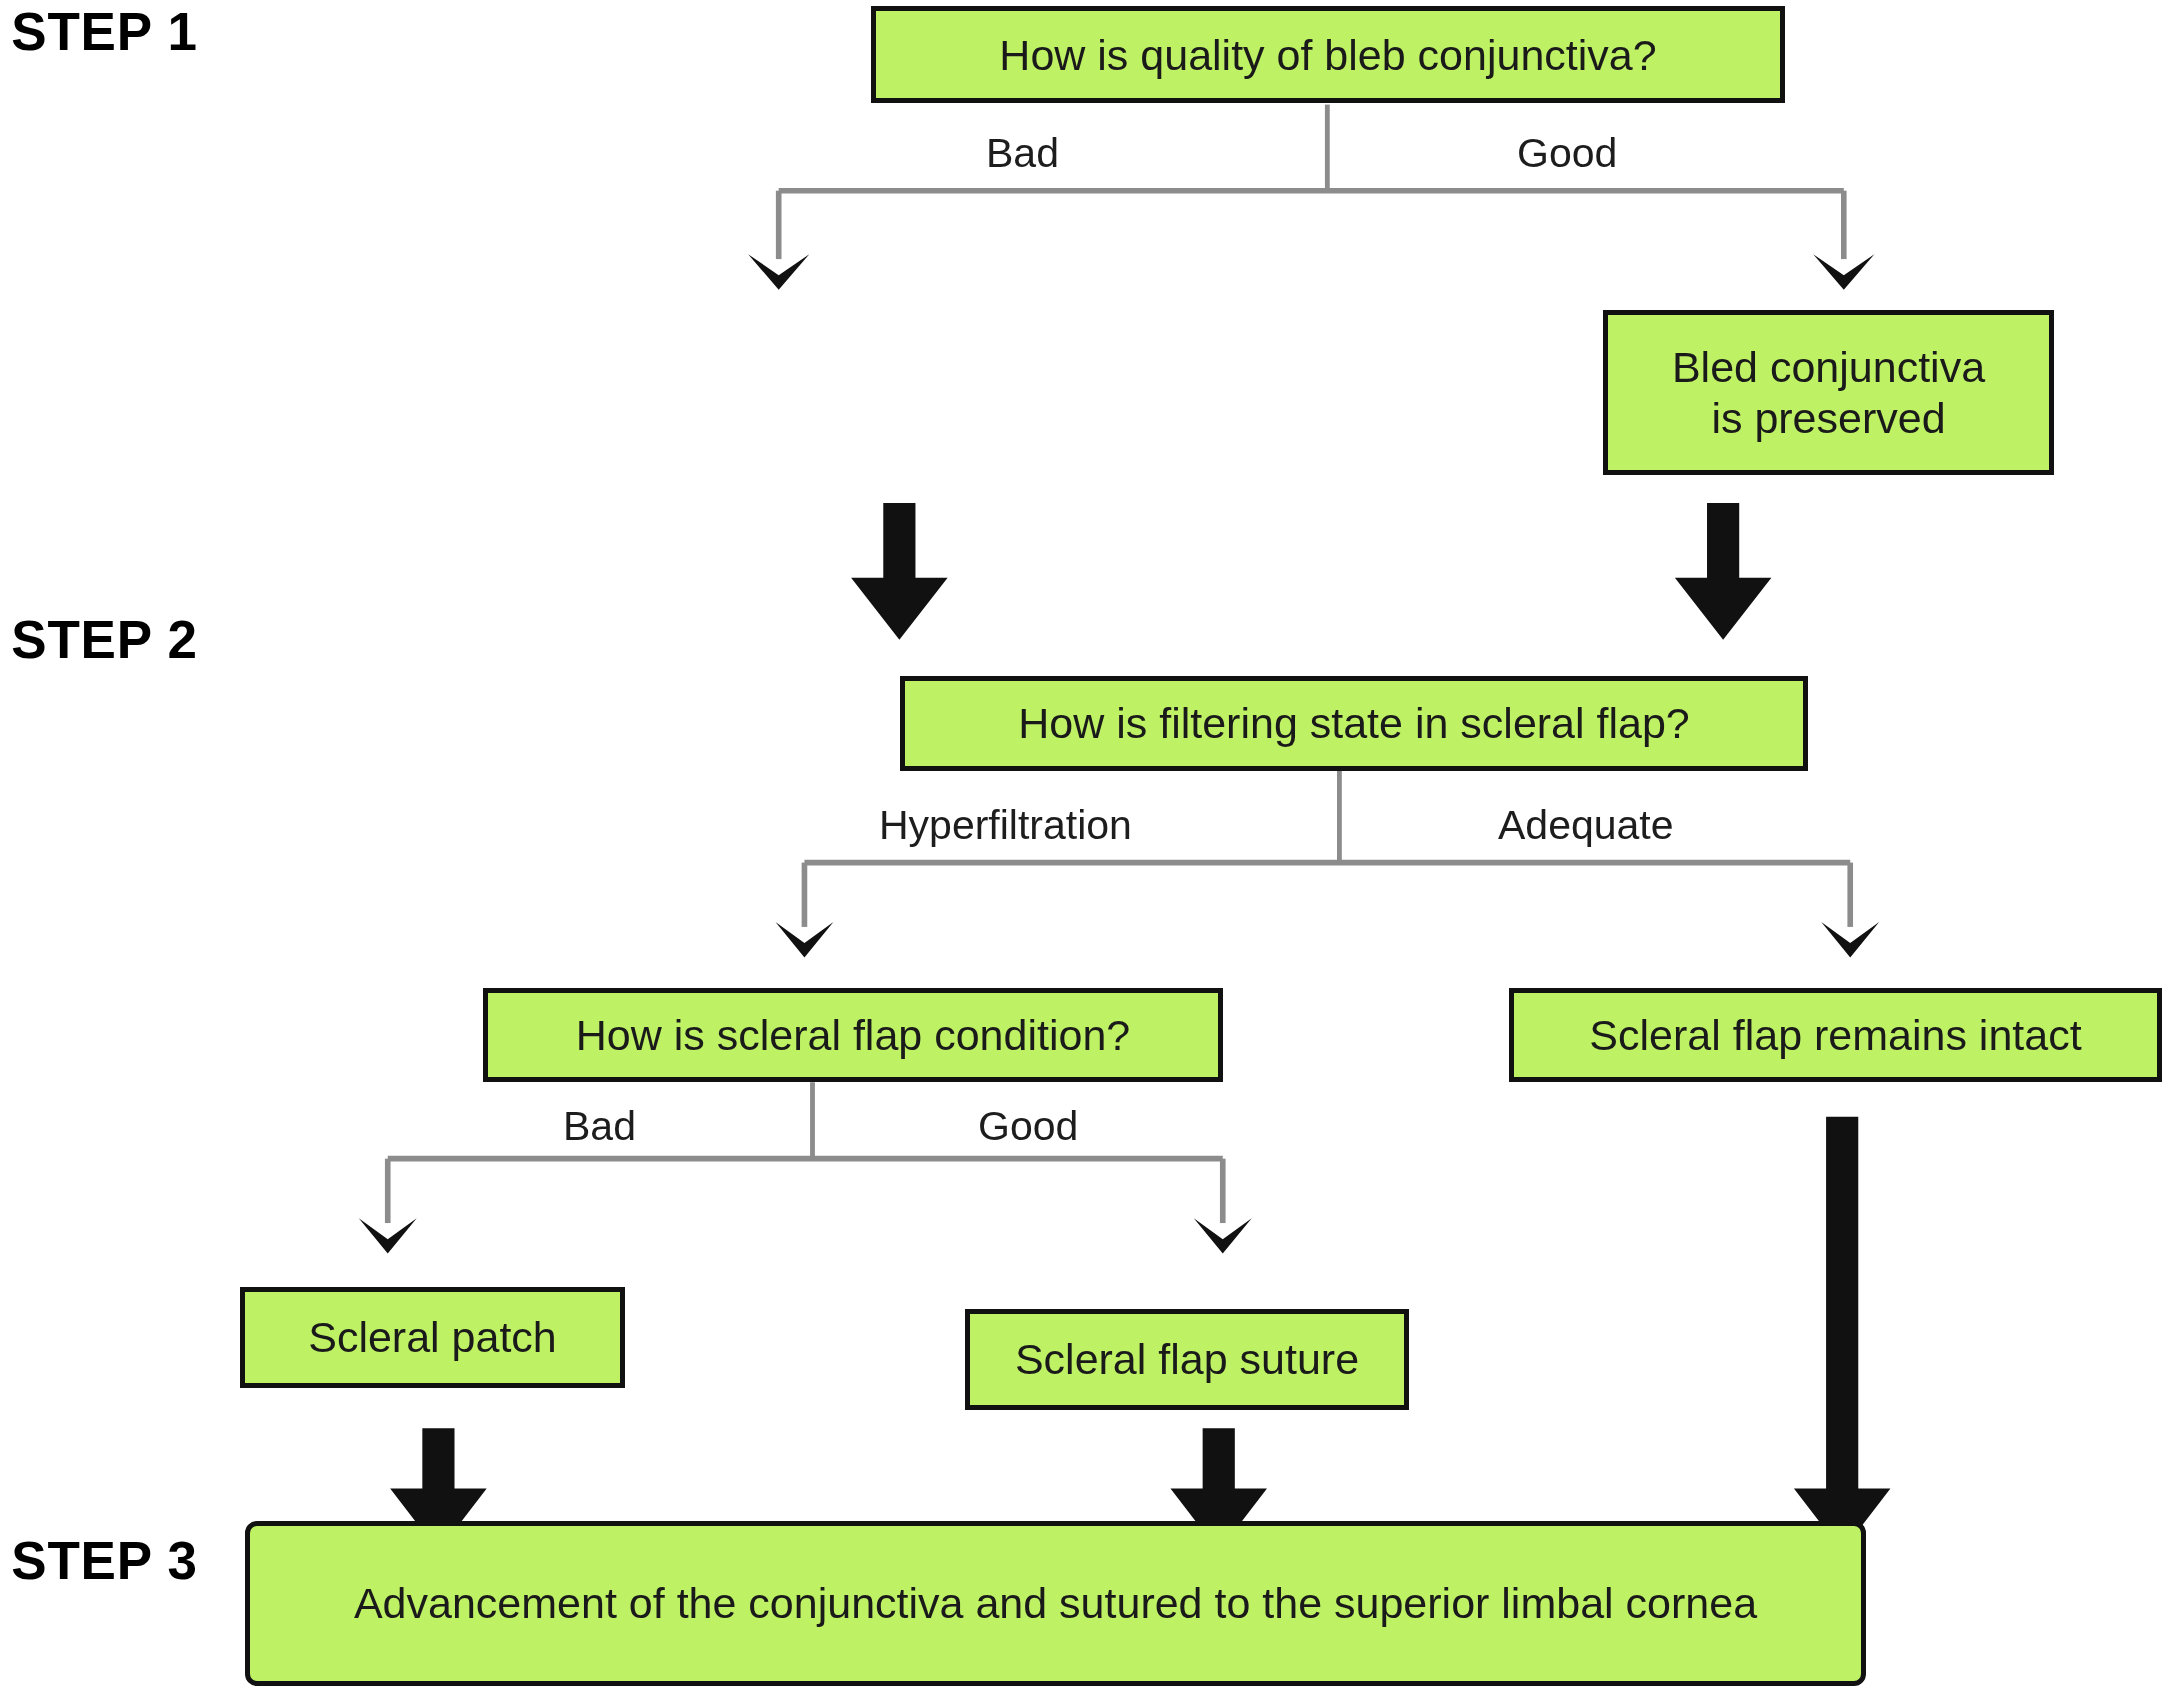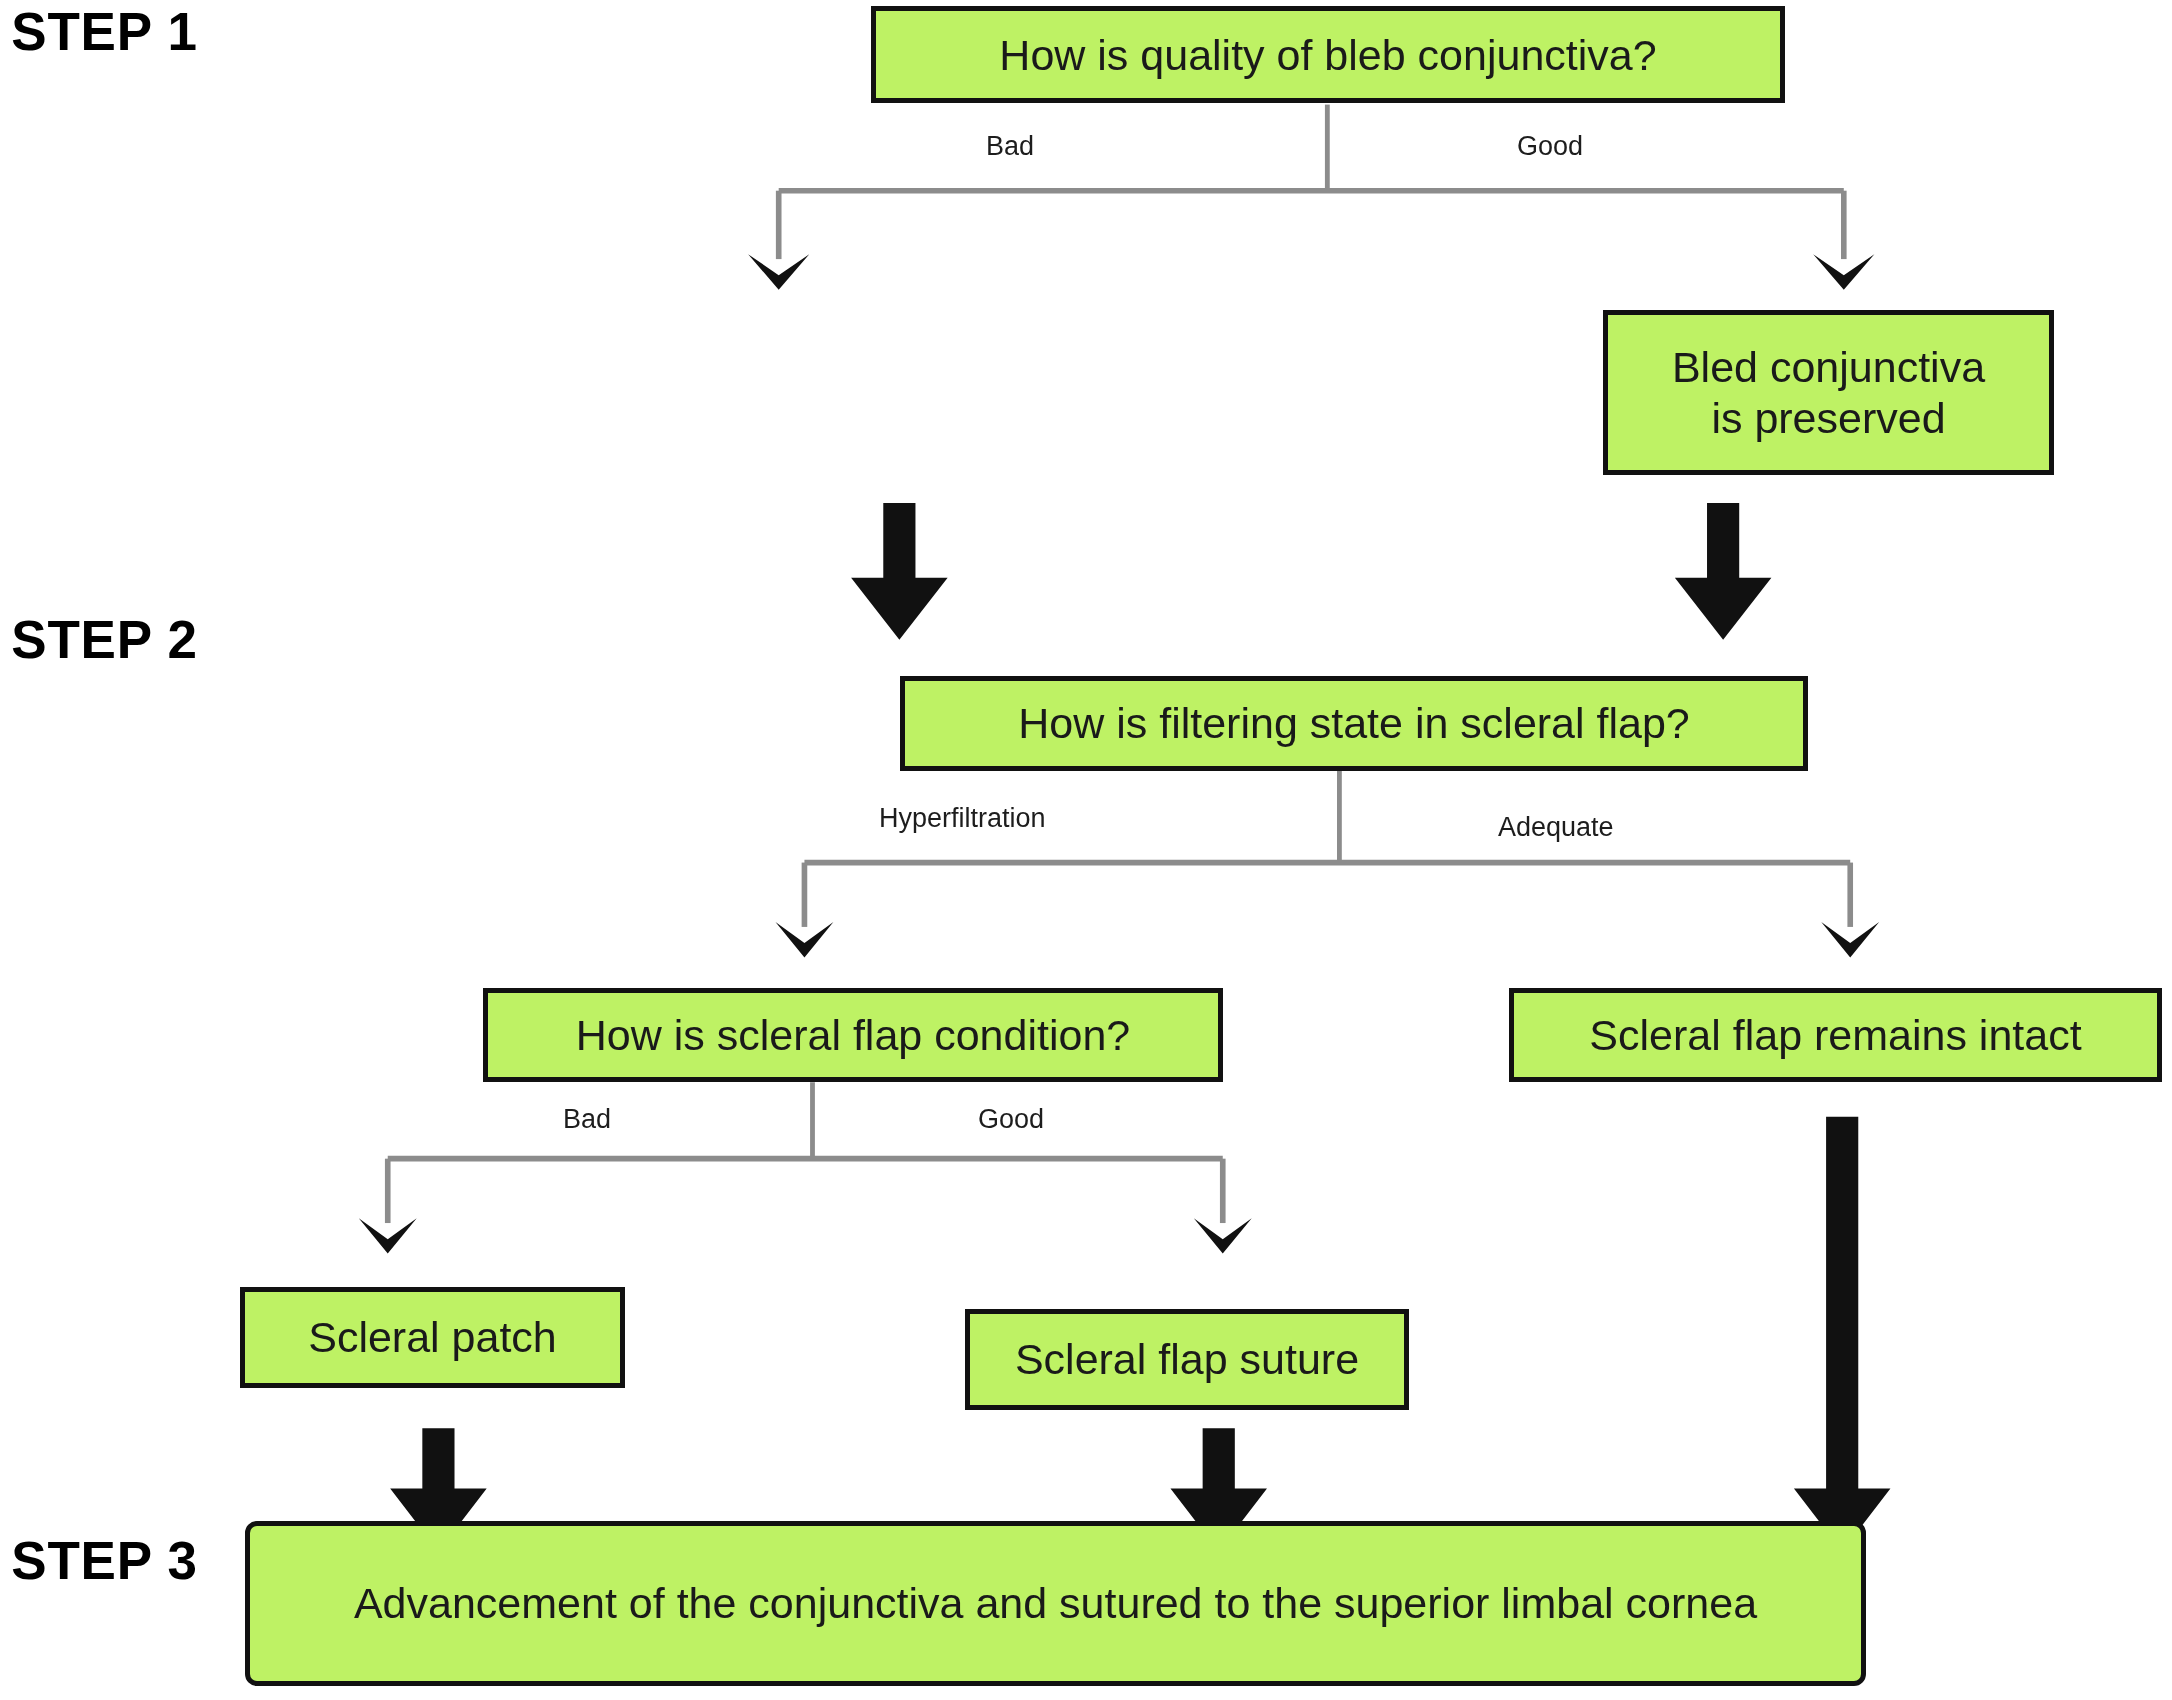--- a/index.html
+++ b/index.html
@@ -47,21 +47,21 @@
     font-size: 43px;
     line-height: 1.12;
     padding: 3.2px 11.3px;
   }
   .node-box.two-line {
     line-height: 1.18;
   }
   .edge-label {
     position: absolute;
     font-family: "Liberation Sans", "DejaVu Sans", sans-serif;
-    font-size: 27px;
+    font-size: 41px;
     color: #1d1d1d;
     white-space: nowrap;
     line-height: 1;
   }
 </style>
 </head>
 <body>
 
 <div id="stage">
 
@@ -139,19 +139,19 @@
   <div class="node-box" style="left:240px; top:1287px; width:385px; height:101px;">Scleral patch</div>
 
   <div class="node-box" style="left:965px; top:1309px; width:444px; height:101px;">Scleral flap suture</div>
 
   <div class="node-box" style="left:245px; top:1521px; width:1621px; height:165px;border-radius:12px;">Advancement of the conjunctiva and sutured to the superior limbal cornea</div>
 
   <div class="edge-label" style="left:986px; top:133px;">Bad</div>
   <div class="edge-label" style="left:1517px; top:133px;">Good</div>
 
   <div class="edge-label" style="left:879px; top:805px;text-align:center;">Hyperfiltration</div>
-  <div class="edge-label" style="left:1498px; top:805px;margin-top:9px;">Adequate</div>
+  <div class="edge-label" style="left:1498px; top:805px;">Adequate</div>
 
   <div class="edge-label" style="left:563px; top:1106px;">Bad</div>
   <div class="edge-label" style="left:978px; top:1106px;">Good</div>
 
 </div>
 
 
 </body></html>

